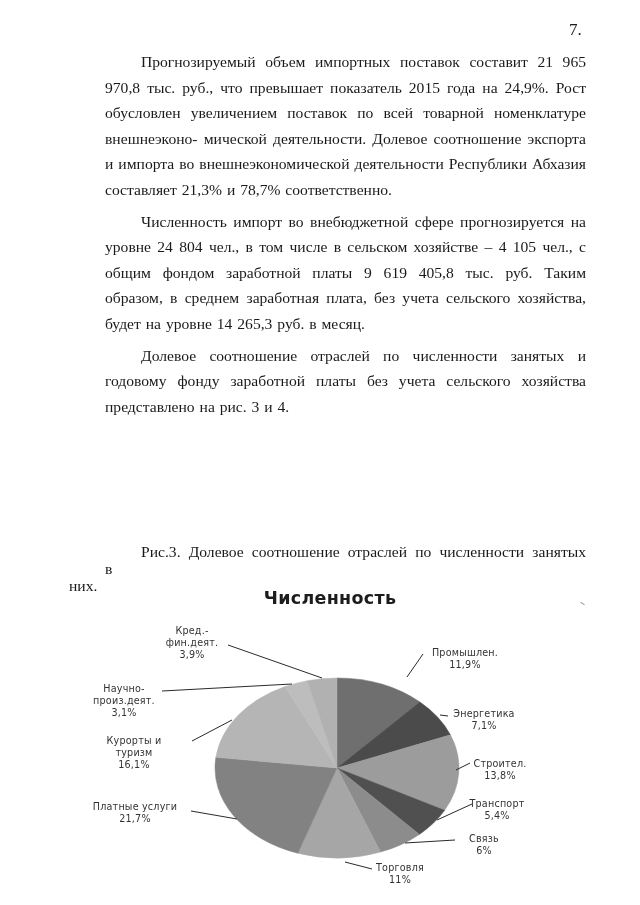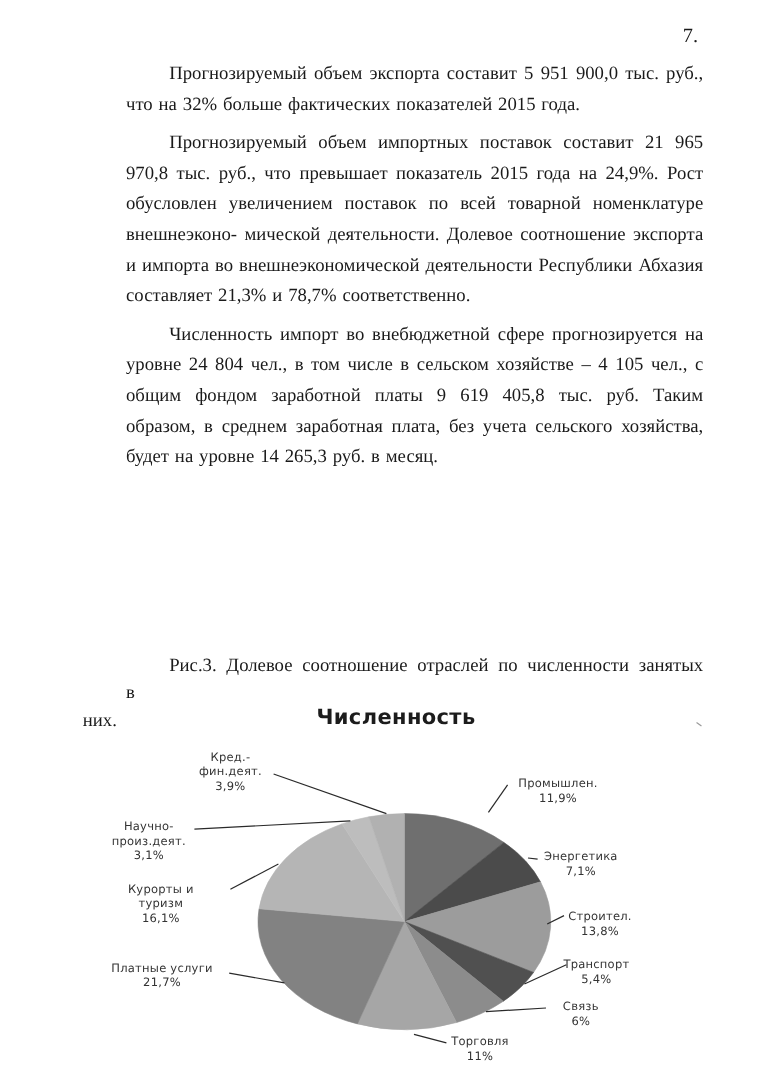--- a/index.html
+++ b/index.html
@@ -16,21 +16,21 @@
     position: absolute; left: 105px; width: 481px;
     font-size: 15.6px; line-height: 25.6px;
     text-align: justify; text-align-last: left;
     word-spacing: 1px;
   }
   .para { margin: 0; }
   .indent { text-indent: 36px; }
   .gap { margin-top: 6px; }
   .caption {
     position: absolute; left: 105px; width: 481px; top: 543px;
-    font-size: 15.6px; line-height: 23px;
+    font-size: 15.6px; line-height: 17px;
     text-align: justify; text-align-last: left;
     text-indent: 36px; word-spacing: 3px;
   }
   .chart-title {
     position: absolute; left: 0; width: 660px; top: 588px; text-align: center;
     font-family: "DejaVu Sans", "Liberation Sans", sans-serif;
     font-weight: bold; font-size: 17.5px; letter-spacing: 0.3px; color: #1c1c1c;
   }
   svg#pie { position: absolute; left: 0; top: 0; }
   .lbl {
@@ -38,23 +38,23 @@
     font-size: 9.6px; fill: #333333; letter-spacing: 0.2px;
   }
   .stray-mark { position: absolute; width: 5px; height: 1px; background: #9a9a9a; transform: rotate(35deg); }
 </style>
 </head>
 <body>
 
 <div class="page-number">7.</div>
 
 <div class="text-block" id="text-block" style="top:43px;">
-    <div class="para indent gap"><span>Прогнозируемый объем экспорта составит 5 951 900,0 тыс. руб., что</span> <span>на 32% больше фактических показателей 2015 года.</span></div>
     <div class="para indent gap"><span>Прогнозируемый объем импортных поставок составит 21 965 970,8</span> <span>тыс. руб., что превышает показатель 2015 года на 24,9%. Рост обусловлен</span> <span>увеличением поставок по всей товарной номенклатуре внешнеэконо-</span> <span>мической деятельности. Долевое соотношение экспорта и импорта во</span> <span>внешнеэкономической деятельности Республики Абхазия составляет</span> <span>21,3% и 78,7% соответственно.</span></div>
     <div class="para indent gap"><span>Численность импорт во внебюджетной сфере прогнозируется на</span> <span>уровне 24 804 чел., в том числе в сельском хозяйстве – 4 105 чел., с общим</span> <span>фондом заработной платы 9 619 405,8 тыс. руб. Таким образом, в среднем</span> <span>заработная плата, без учета сельского хозяйства, будет на уровне 14 265,3</span> <span>руб. в месяц.</span></div>
+    <div class="para indent gap"><span>Долевое соотношение отраслей по численности занятых и годовому</span> <span>фонду заработной платы без учета сельского хозяйства представлено на</span> <span>рис. 3 и 4.</span></div>
   </div>
 
 <div class="caption">
   <span>Рис.3. Долевое соотношение отраслей по численности занятых в</span><br>
   <span style="display:inline-block;text-indent:0;margin-left:-36px;">них.</span>
 </div>
 
 <div class="chart-title">Численность</div>
 
 <svg id="pie" width="640" height="905">

